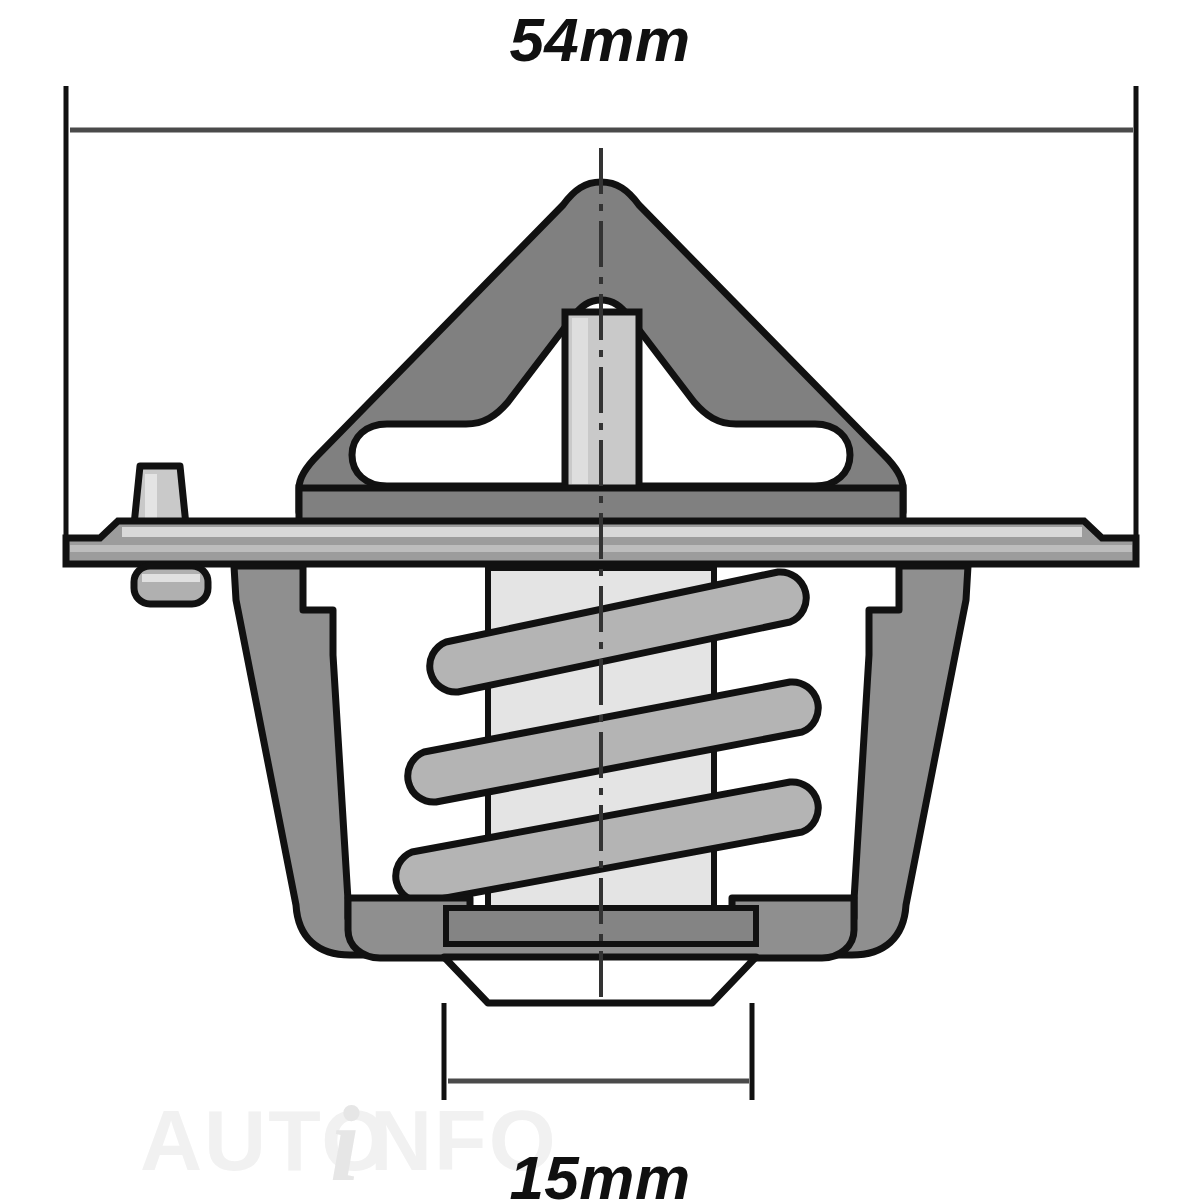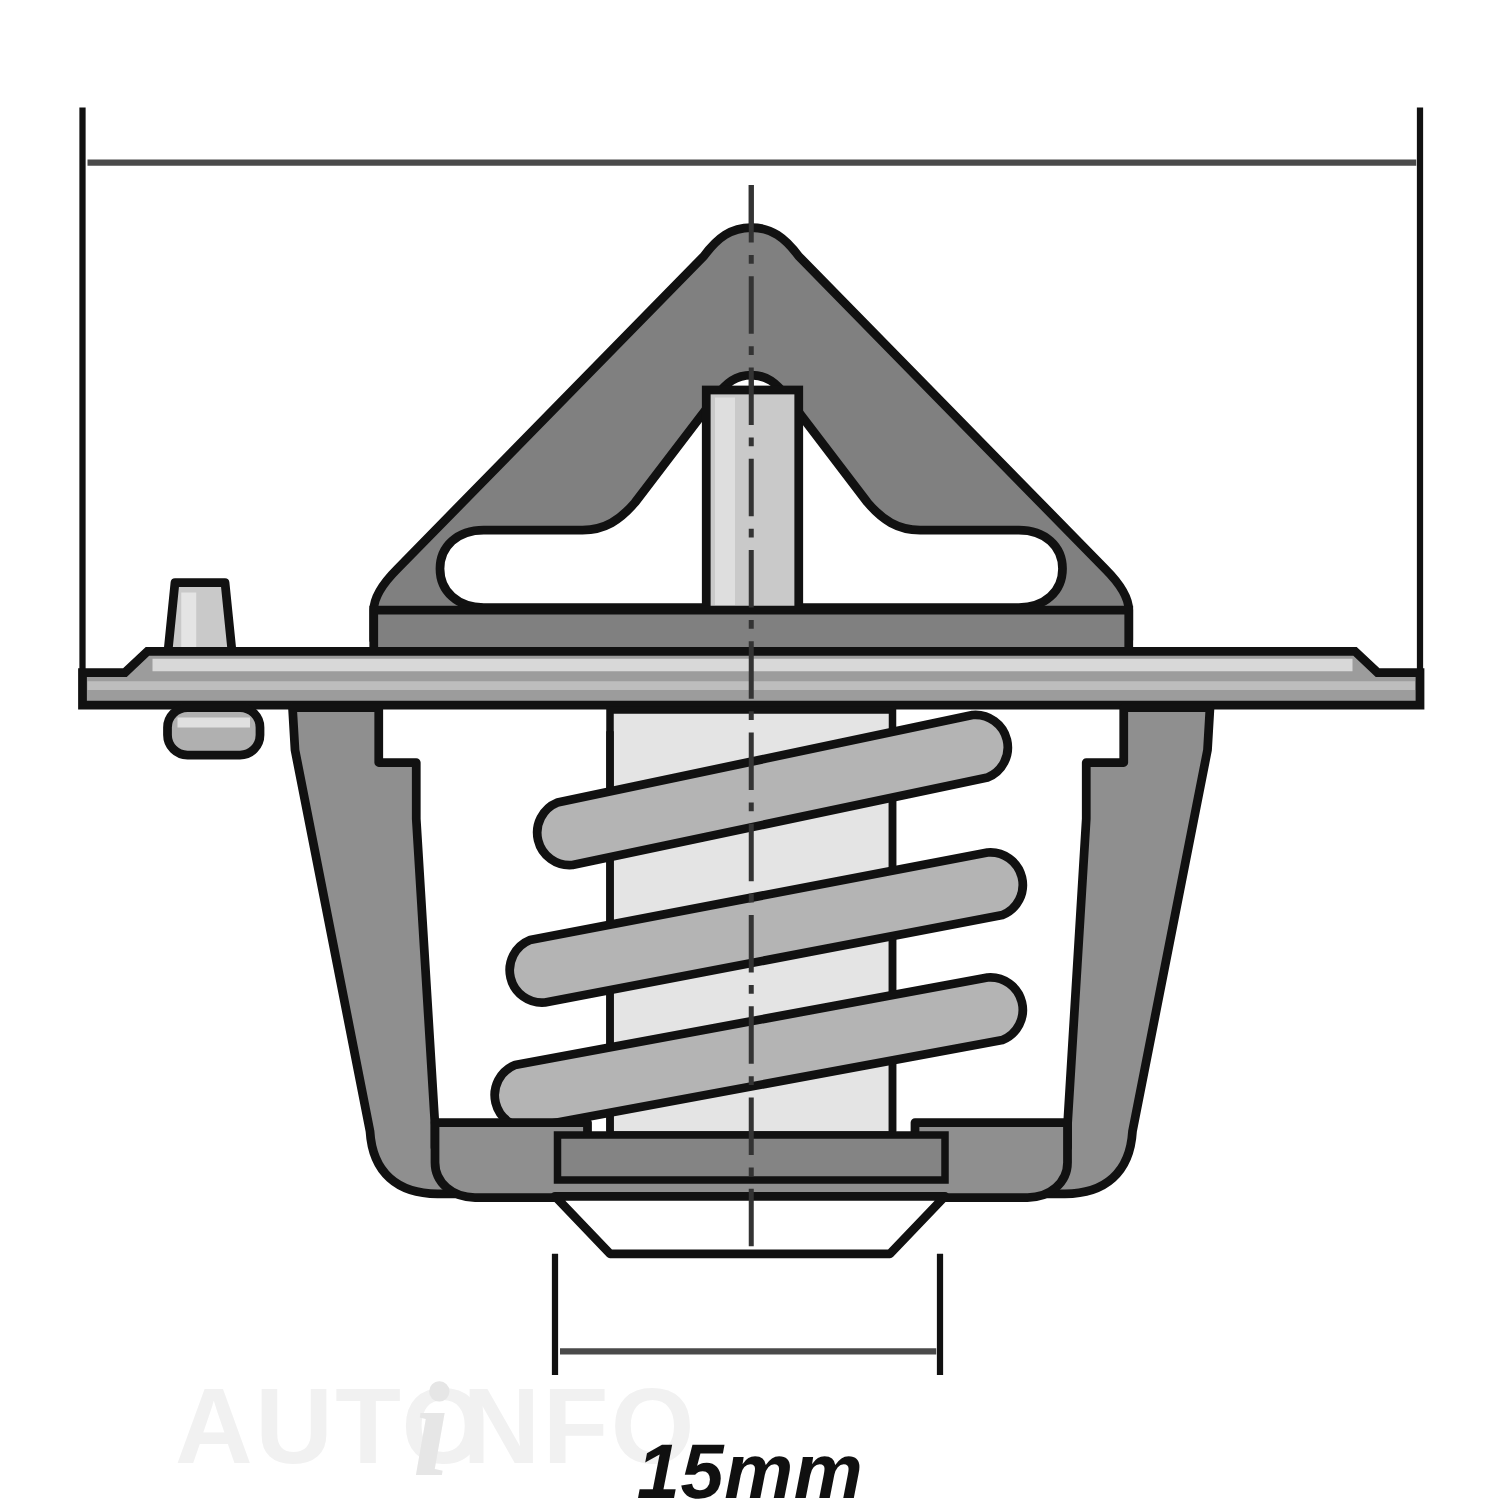--- a/index.html
+++ b/index.html
@@ -229,16 +229,17 @@
     <line x1="601" y1="148" x2="601" y2="1000" stroke="#333333" stroke-width="4" stroke-dasharray="46 10 7 10"></line>
 
     <g>
       <line x1="444" y1="1003" x2="444" y2="1100" stroke="#111111" stroke-width="5"></line>
       <line x1="752" y1="1003" x2="752" y2="1100" stroke="#111111" stroke-width="5"></line>
       <line x1="448" y1="1081" x2="749" y2="1081" stroke="#4a4a4a" stroke-width="5"></line>
     </g>
 
   </svg>
 
+  <div class="dim-label" id="label-top">54mm</div>
 
   <div class="dim-label" id="label-bottom">15mm</div>
 
 </div>
 
 </body></html>

